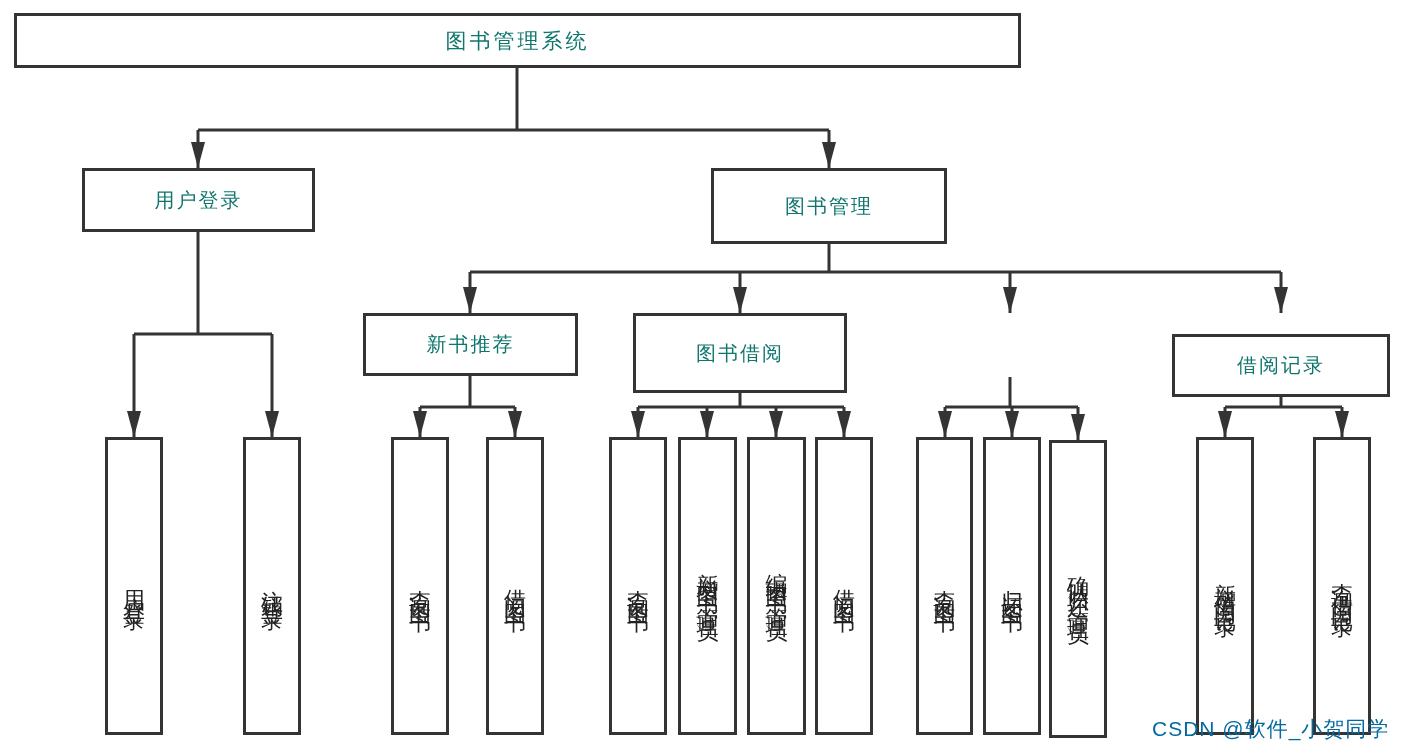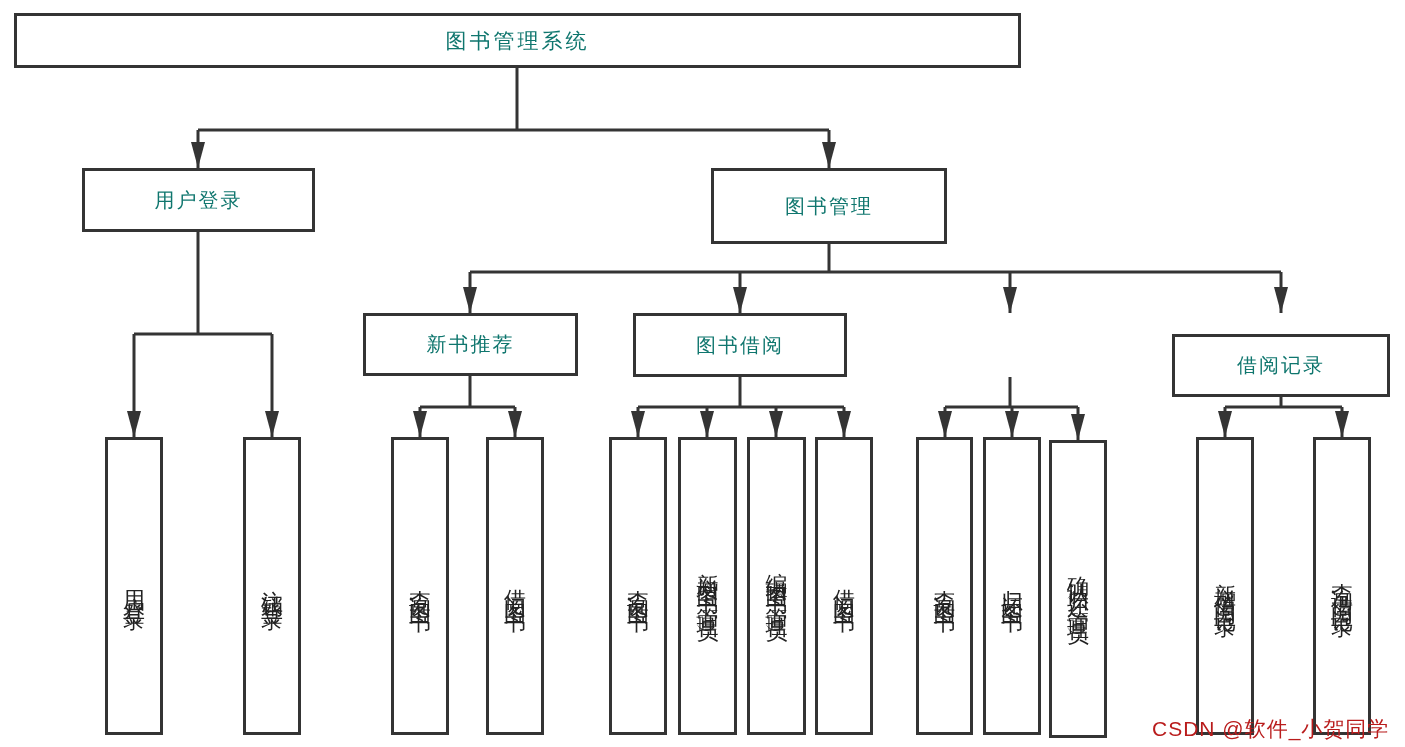--- a/index.html
+++ b/index.html
@@ -44,21 +44,21 @@
     color: #222222;
     white-space: nowrap;
   }
   .watermark {
     position: absolute;
     left: 1152px;
     top: 715px;
     z-index: 2;
     font-size: 21px;
     letter-spacing: 1px;
-    color: #b91c1c;
+    color: #0369a1;
     white-space: nowrap;
   }
 </style>
 </head>
 <body>
 
 <div class="canvas">
 
   <svg class="wires" viewBox="0 0 1405 747" xmlns="http://www.w3.org/2000/svg">
     <g stroke="#343434" stroke-width="3" fill="none">
@@ -107,21 +107,21 @@
   <div class="node" style="left:82px; top:168px; width:233px; height:64px;">
     <span class="hlabel">用户登录</span>
   </div>
   <div class="node" style="left:711px; top:168px; width:236px; height:76px;">
     <span class="hlabel">图书管理</span>
   </div>
 
   <div class="node" style="left:363px; top:313px; width:215px; height:63px;">
     <span class="hlabel">新书推荐</span>
   </div>
-  <div class="node" style="left:633px; top:313px; width:214px; height:64px;">
+  <div class="node" style="left:633px; top:313px; width:214px; height:80px;">
     <span class="hlabel">图书借阅</span>
   </div>
   <div class="node" style="left:1172px; top:313px; width:218px; height:63px;margin-top:21px;">
     <span class="hlabel">借阅记录</span>
   </div>
 
   <div class="node" style="left:105px; top:437px; width:58px; height:298px;">
     <span class="vtext">用户登录</span>
   </div>
   <div class="node" style="left:243px; top:437px; width:58px; height:298px;">

